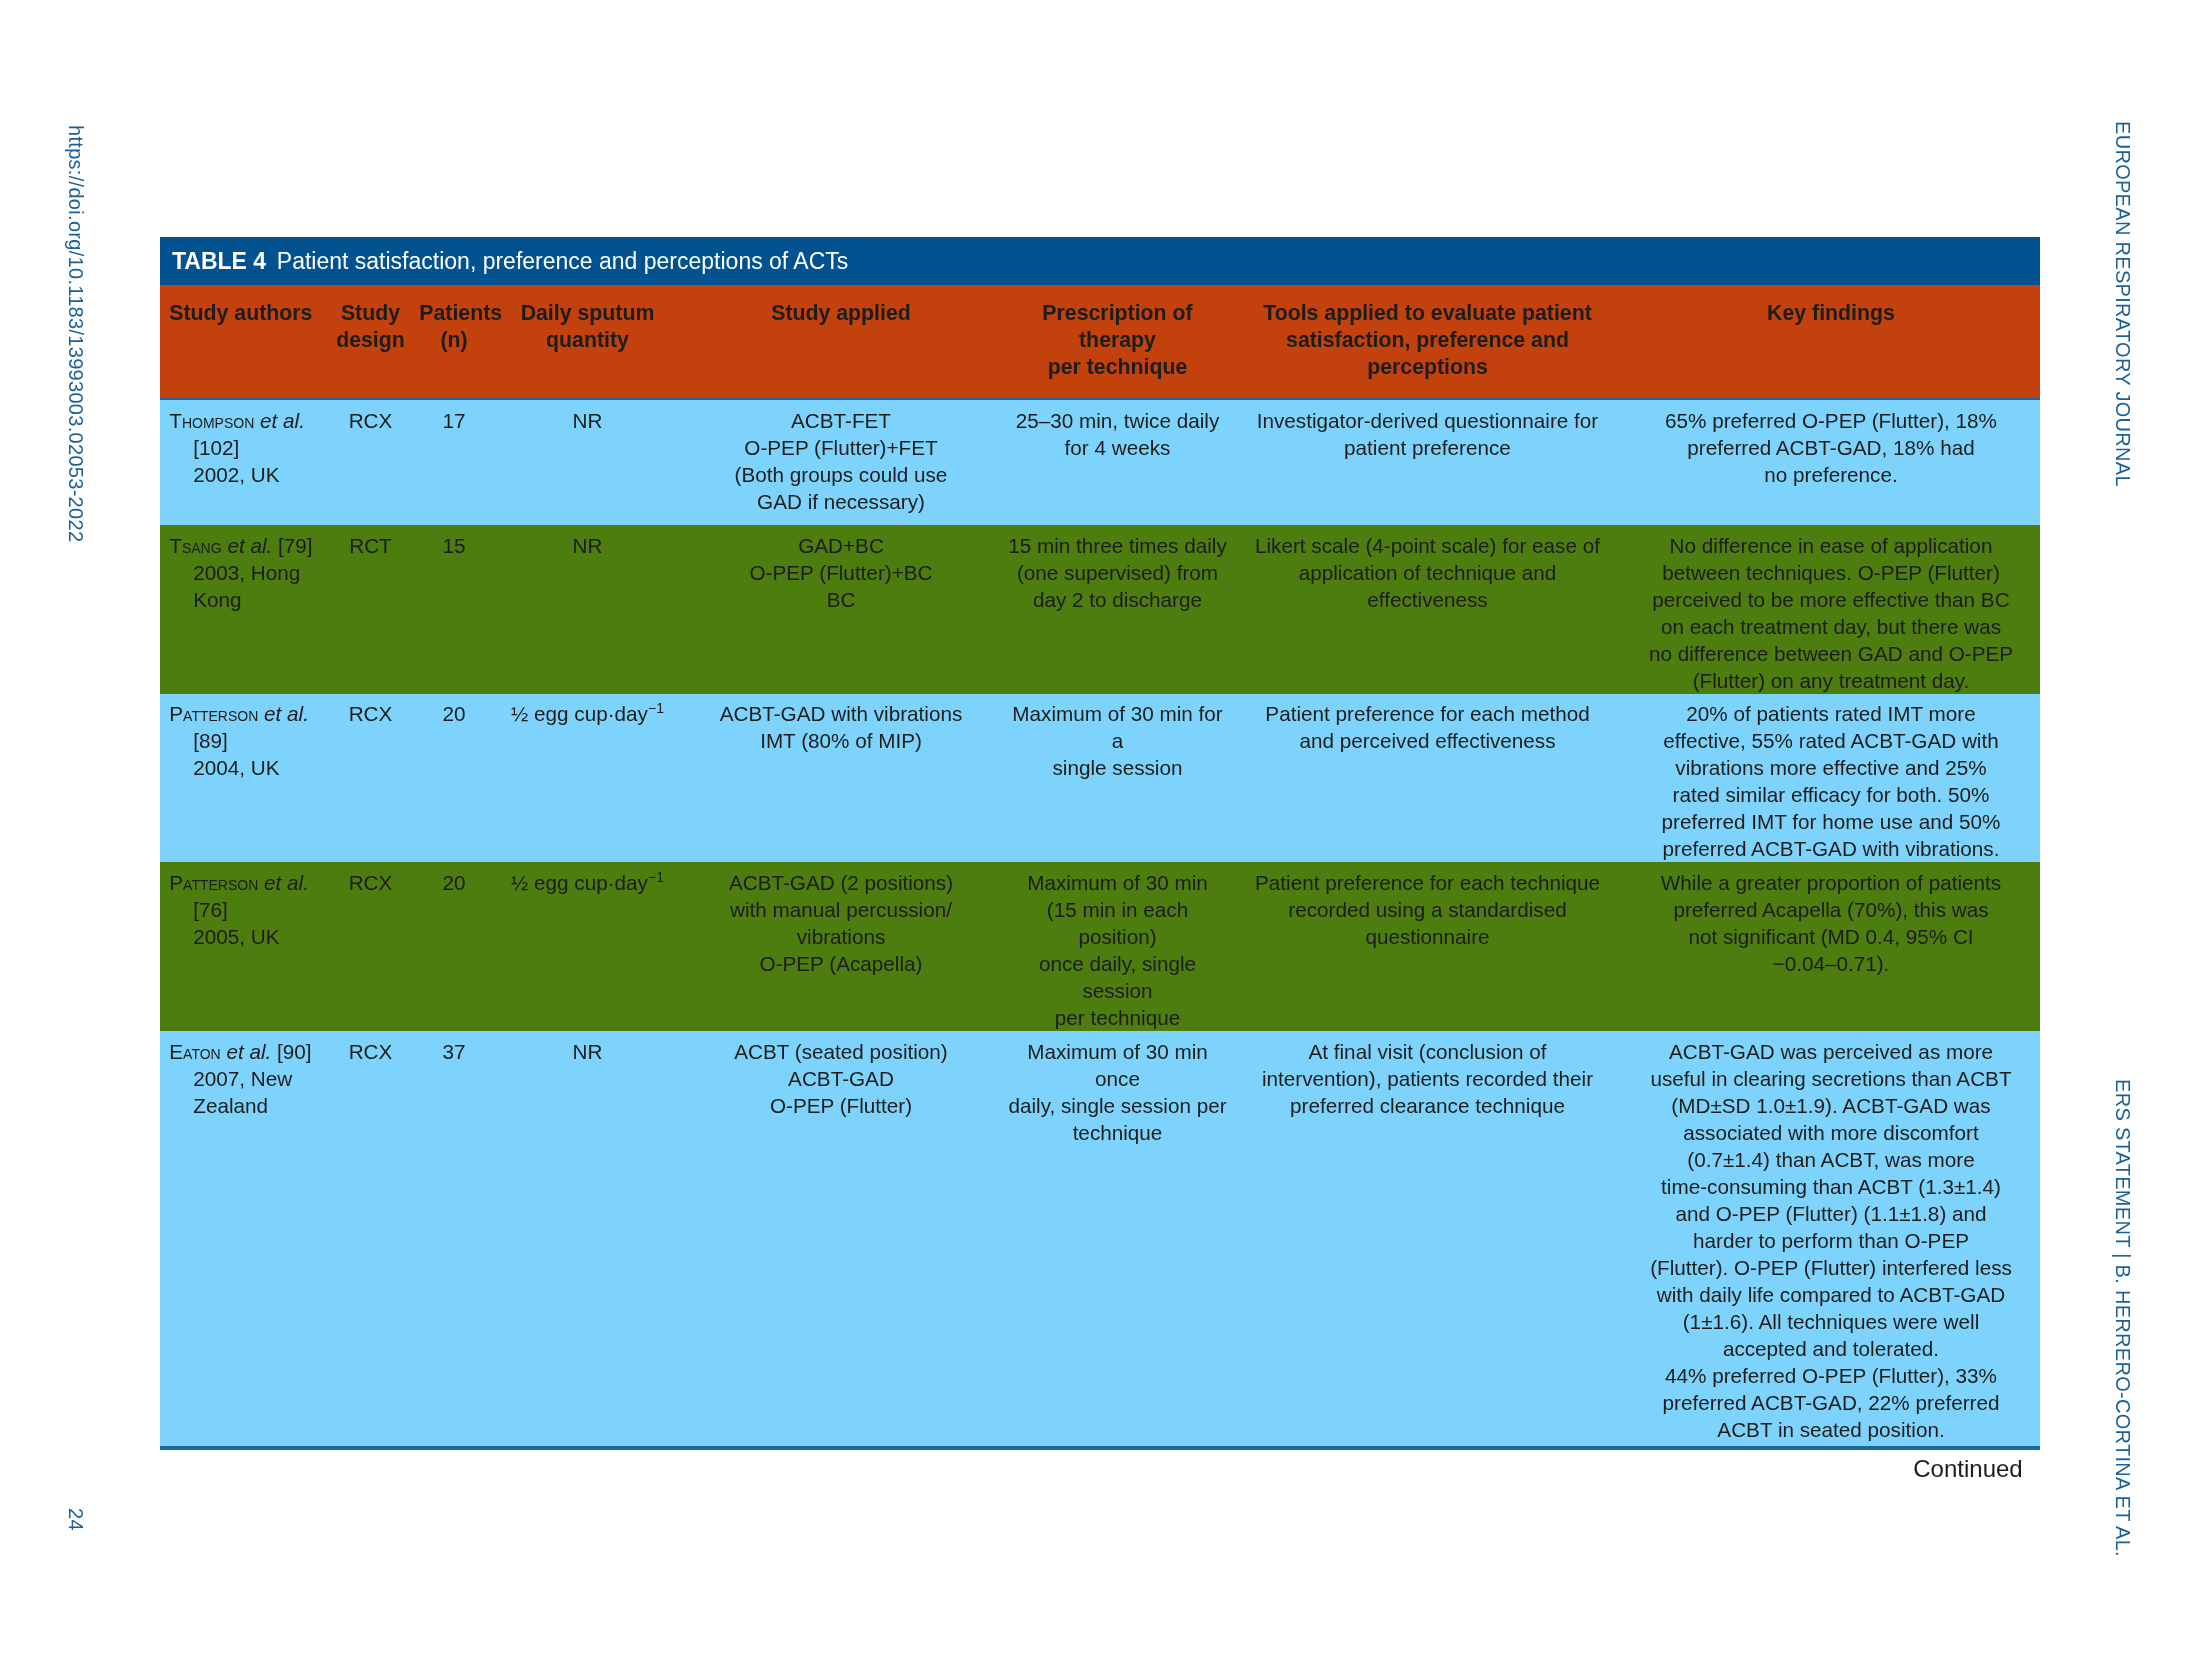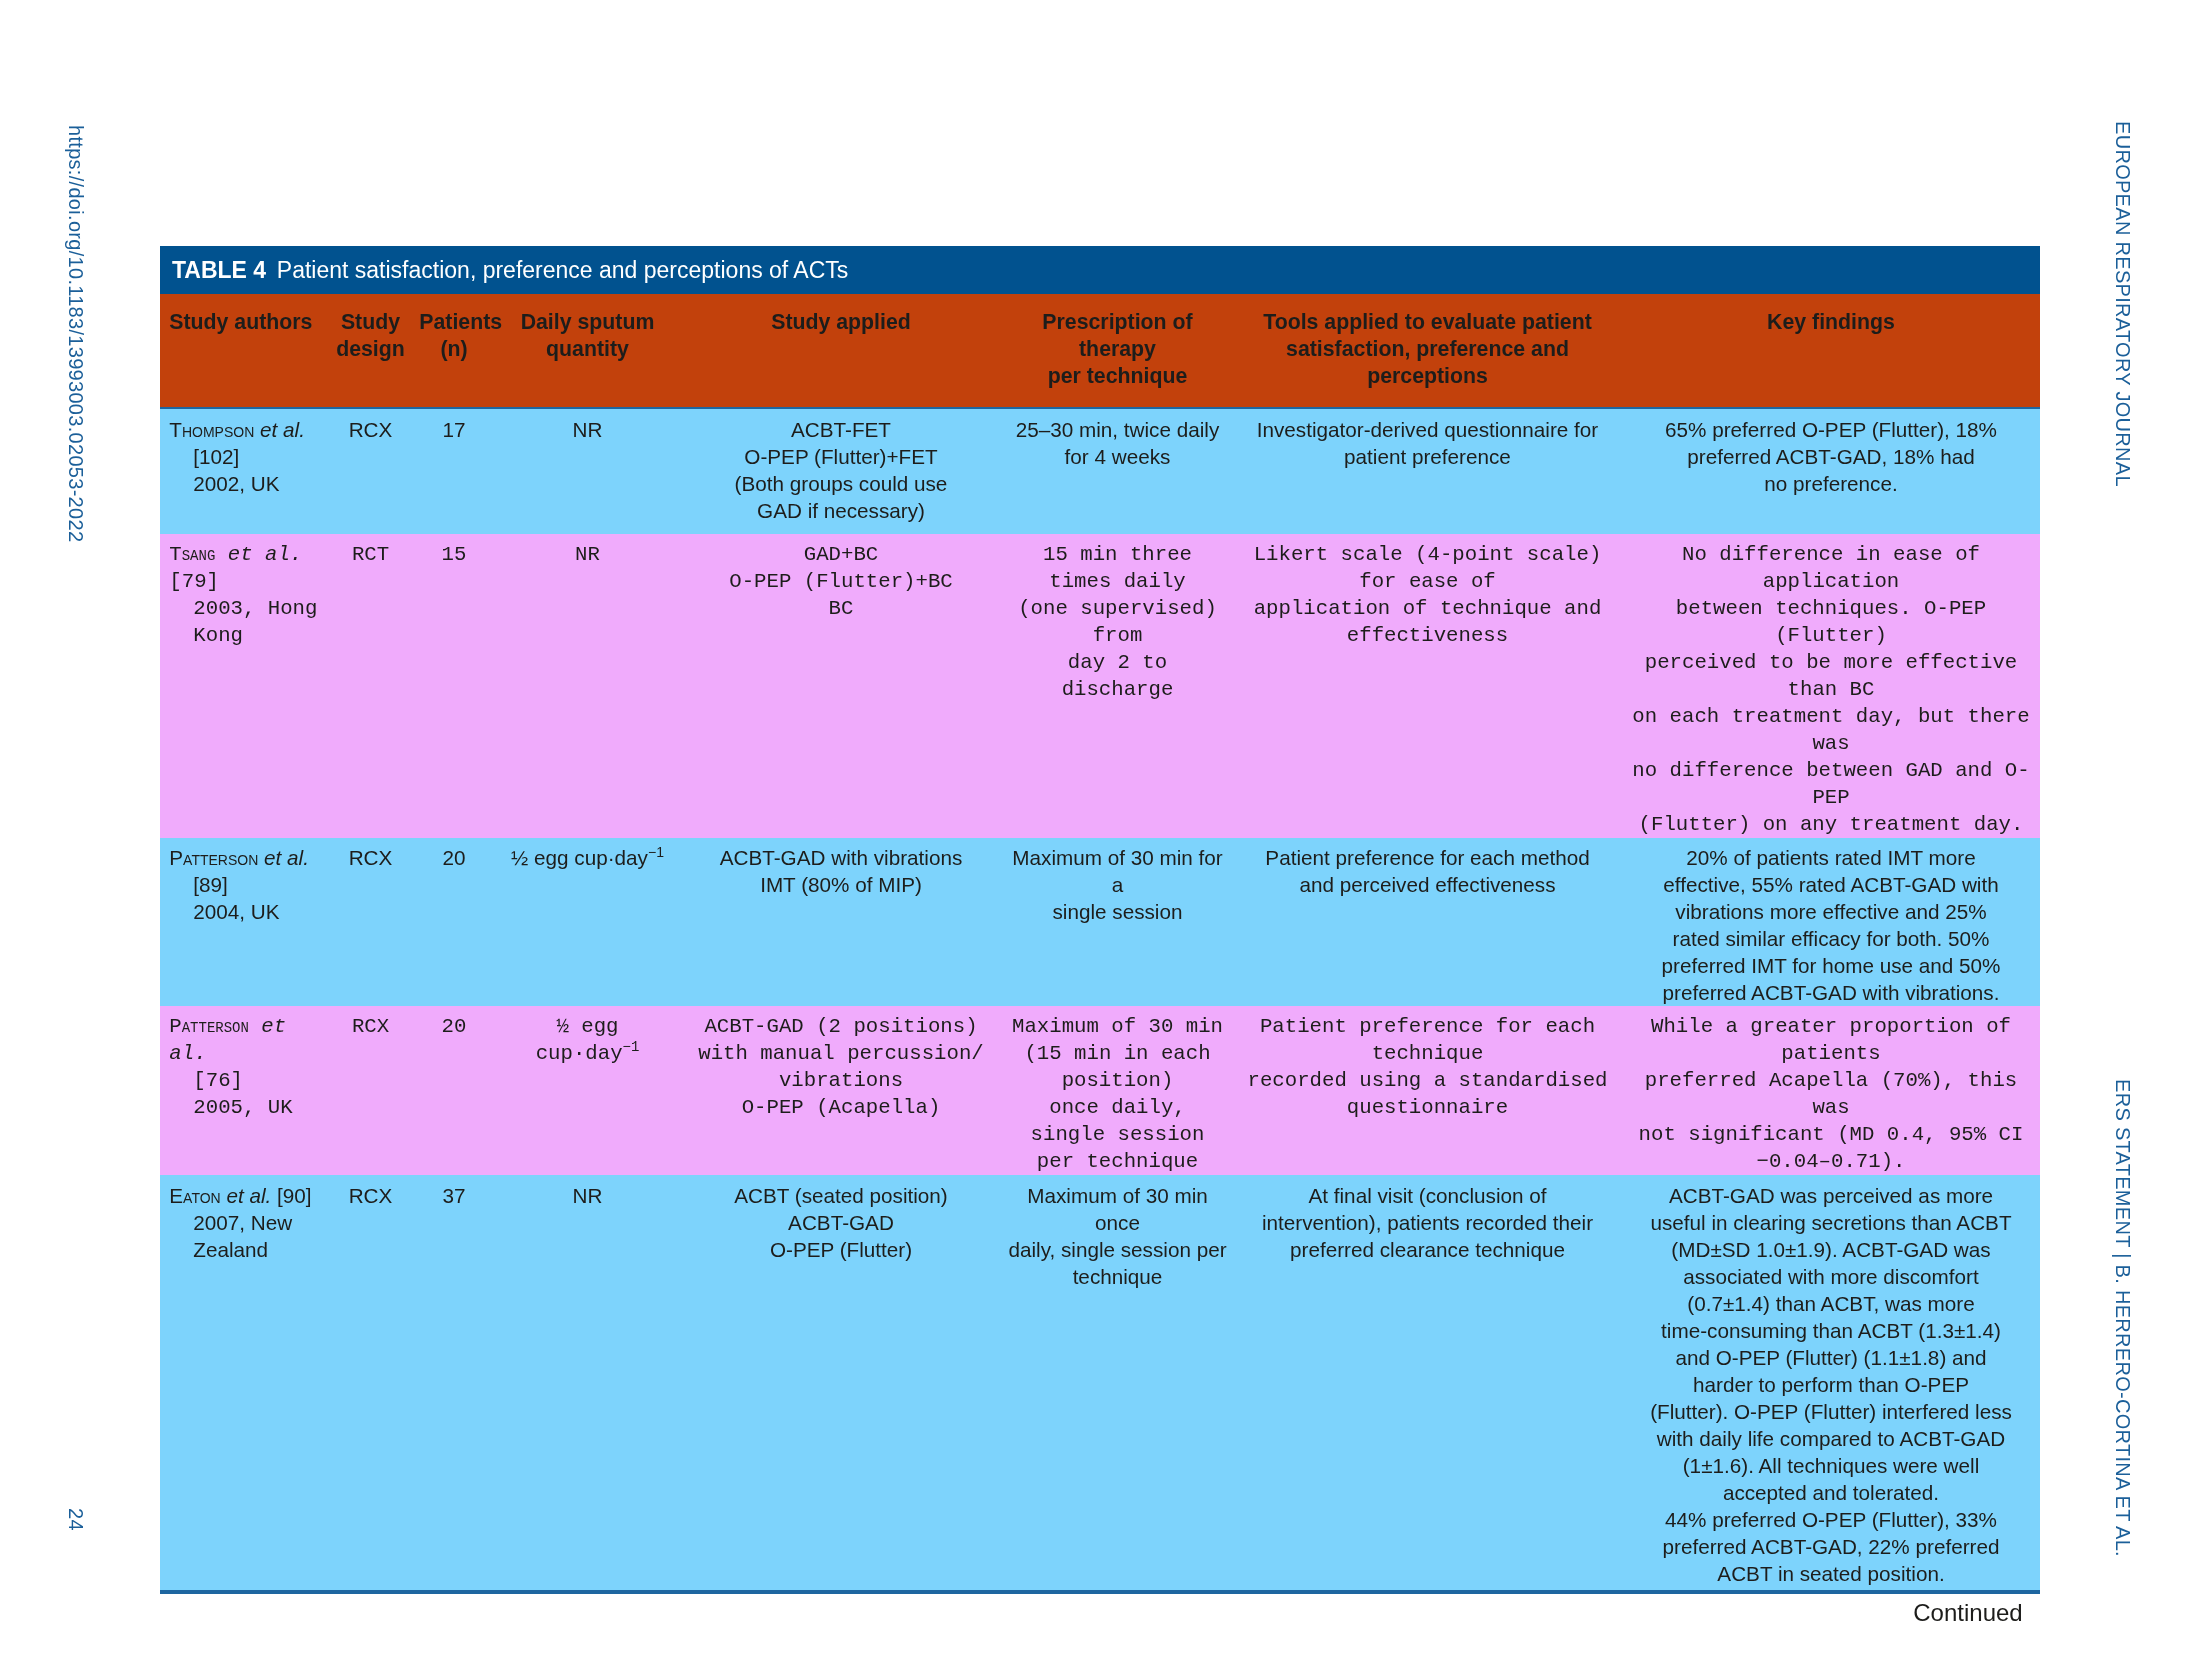--- a/index.html
+++ b/index.html
@@ -8,33 +8,33 @@
 
   
   .vtext{position:absolute;writing-mode:vertical-rl;color:#1b5f99;
          font-size:20px;letter-spacing:0.3px;white-space:nowrap;}
   .v-doi{left:64px;top:125px;}
   .v-page{left:64px;top:1508px;}
   .v-journal{left:2111px;top:121px;}
   .v-footer{left:2111px;top:1079px;}
 
   
-  .tablewrap{position:absolute;left:160px;top:246px;width:1880px;}
+  .tablewrap{position:absolute;left:160px;top:237px;width:1880px;}
   .titlebar{background:#01528f;color:#ffffff;height:48px;display:flex;
             align-items:center;padding-left:12px;box-sizing:border-box;
             font-size:23px;}
   .titlebar .tlabel{font-weight:bold;margin-right:10.7px;}
   .grid{display:grid;grid-template-columns:167px 87px 80px 187px 320px 233px 387px 420px;}
   .hdr{background:#c2410c;border-bottom:2.7px solid #1e66a0;min-height:115px;box-sizing:border-box;}
   .hdr .c{font-weight:bold;padding-top:14.7px;font-size:21.3px;}
   .c{white-space:pre-line;text-align:center;padding:6.7px 5.3px 0 5.3px;
      font-size:20.7px;line-height:27px;box-sizing:border-box;}
   .c.left{text-align:left;padding-left:9.3px;}
   .row{background:#7dd3fc;}
-  .row.shade{background:#f0abfc;font-family:Liberation Mono, monospace;}
+  .row.shade{background:#4d7c0f;}
   .r0{min-height:125px;} .r1{min-height:167px;} .r2{min-height:167px;}
   .r3{min-height:113px;} .r4{min-height:415px;}
   .sc{font-variant:small-caps;}
   .a-first em{font-style:italic;}
   .a-line{padding-left:24px;}
   sup{font-size:14px;line-height:0;}
   .botrule{height:4px;background:#1e66a0;}
   .continued{text-align:right;padding-right:17.3px;padding-top:5.3px;font-size:24px;}
 </style>
 </head>

